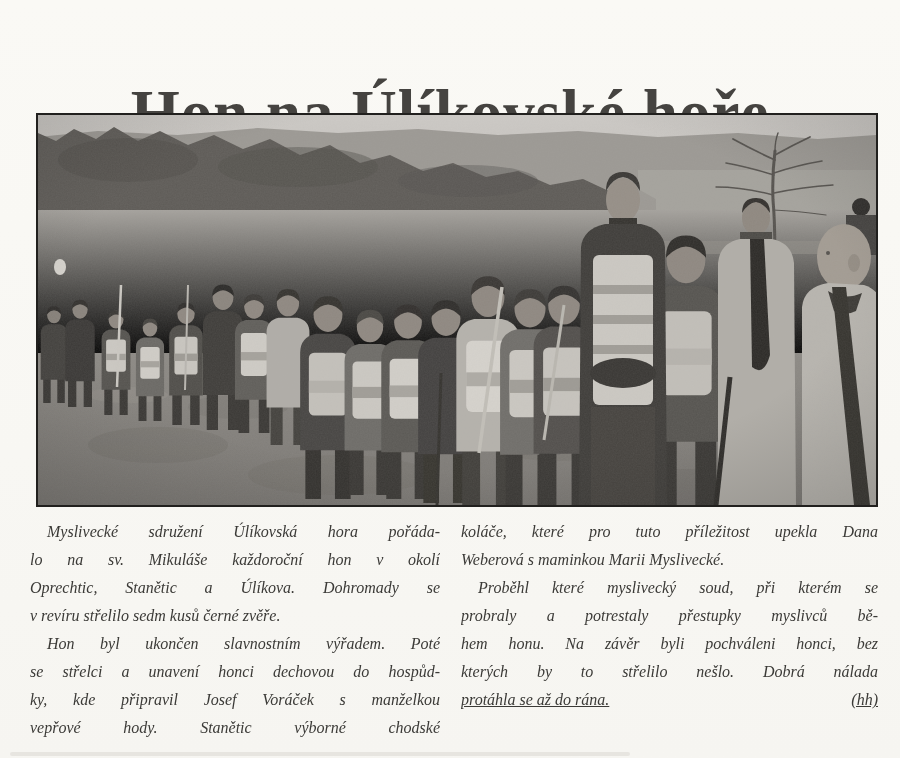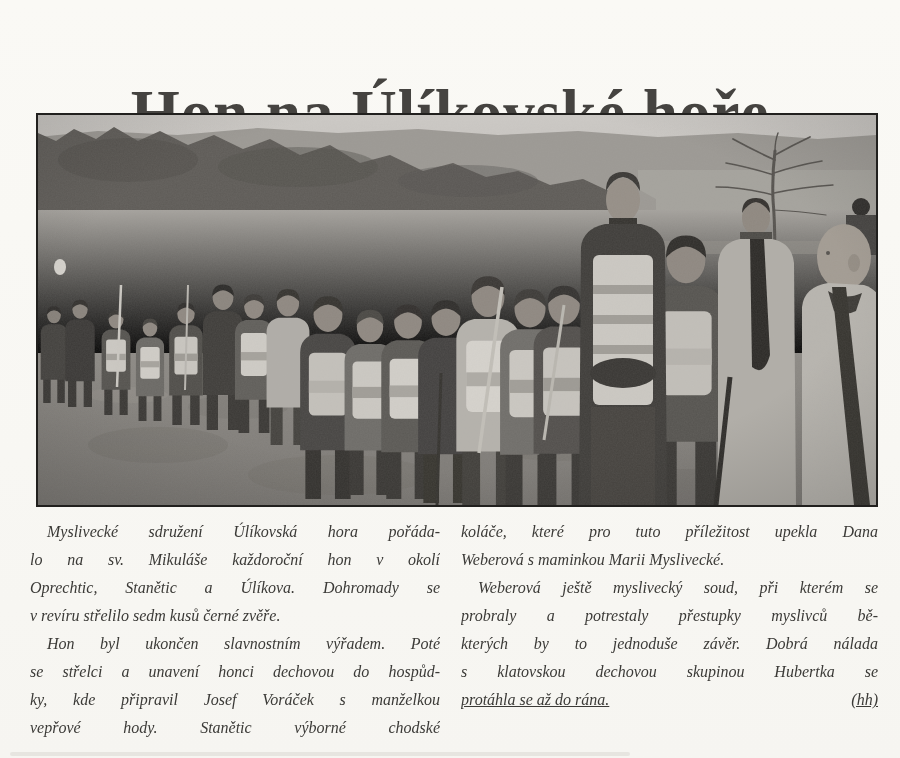--- a/index.html
+++ b/index.html
@@ -184,24 +184,24 @@
         <div class="line just">Oprechtic, Stanětic a Úlíkova. Dohromady se</div>
         <div class="line">v revíru střelilo sedm kusů černé zvěře.</div>
         <div class="line just indent">Hon byl ukončen slavnostním výřadem. Poté</div>
         <div class="line just">se střelci a unavení honci dechovou do hospůd-</div>
         <div class="line just">ky, kde připravil Josef Voráček s manželkou</div>
         <div class="line just">vepřové hody. Stanětic výborné chodské</div>
       </div>
     <div class="col right">
         <div class="line just">koláče, které pro tuto příležitost upekla Dana</div>
         <div class="line">Weberová s maminkou Marii Myslivecké.</div>
-        <div class="line just indent">Weberová ještě myslivecký soud, při kterém se</div>
+        <div class="line just indent">Proběhl které myslivecký soud, při kterém se</div>
         <div class="line just">probraly a potrestaly přestupky myslivců bě-</div>
-        <div class="line just">kterých by to jednoduše závěr. Dobrá nálada</div>
-        <div class="line just">s klatovskou dechovou skupinou Hubertka se</div>
+        <div class="line just">hem honu. Na závěr byli pochváleni honci, bez</div>
+        <div class="line just">kterých by to střelilo nešlo. Dobrá nálada</div>
         <div class="line sig-line">
           <span>protáhla se až do rána.</span>
           <span>(hh)</span>
         </div>
       </div>
   </div>
 
   <div class="scan-edge"></div>
 </div>
 

